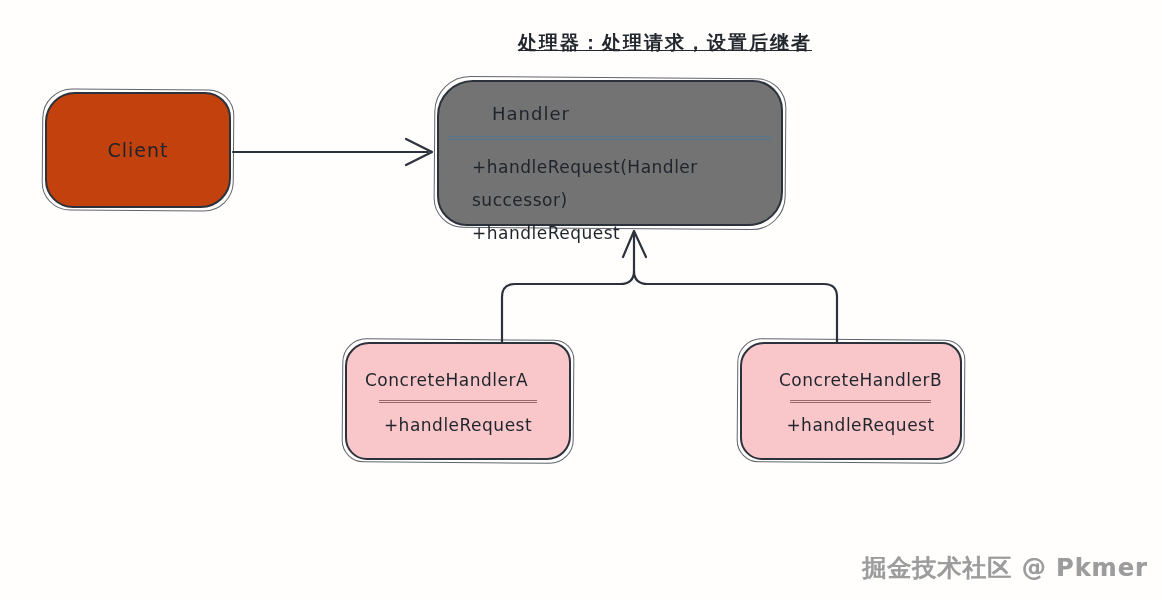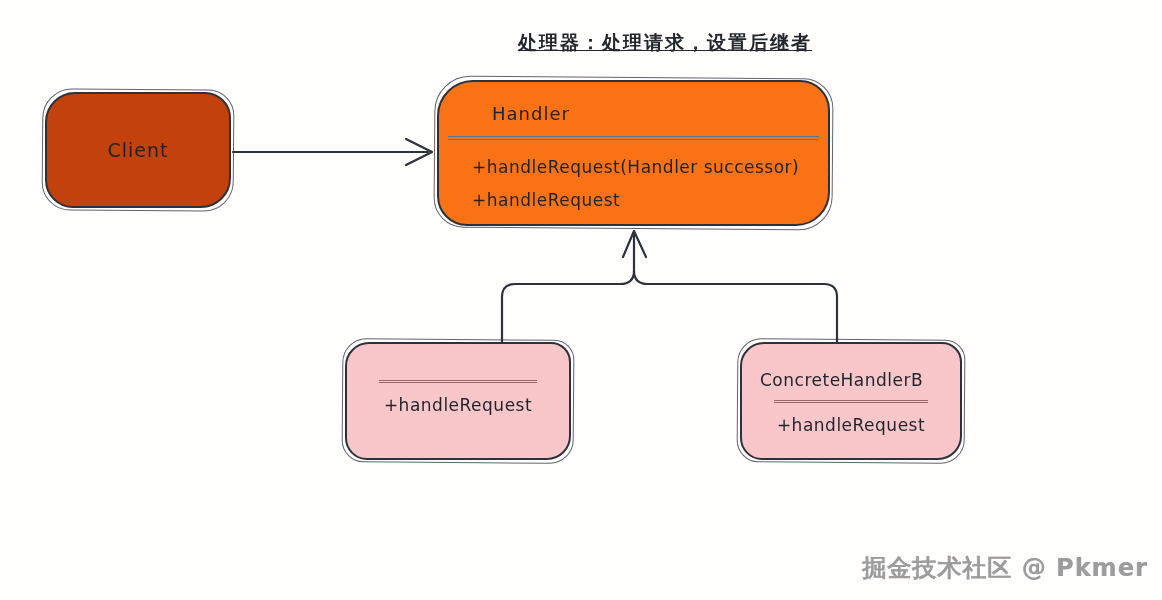--- a/index.html
+++ b/index.html
@@ -38,22 +38,22 @@
     pointer-events: none;
   }
   .client {
     left: 45px; top: 92px; width: 186px; height: 116px;
     background: #c2410c;
     border-radius: 30px 26px 30px 28px;
     display: flex; align-items: center; justify-content: center;
     font-size: 19px; letter-spacing: 1px;
   }
   .handler {
-    left: 437px; top: 80px; width: 393px; height: 146px;
-    background: #f97316;
+    left: 437px; top: 80px; width: 346px; height: 146px;
+    background: #737373;
     border-radius: 36px 30px 34px 30px;
     padding-top: 21px;
   }
   .handler .class-title {
     margin-left: 53px;
     font-size: 18px; letter-spacing: 1px;
   }
   .divider-handler {
     margin: 12px 9px 0 9px;
     height: 4px;
@@ -65,21 +65,21 @@
     font-size: 17px;
     letter-spacing: 0.5px;
   }
   .handler .methods div { line-height: 33px; }
   .concrete {
     background: #f9c6ca;
     border-radius: 24px 20px 24px 22px;
     padding-top: 26px;
   }
   .concrete-a { left: 345px; top: 342px; width: 226px; height: 118px; }
-  .concrete-b { left: 740px; top: 342px; width: 222px; height: 118px; }
+  .concrete-b { left: 740px; top: 342px; width: 222px; height: 118px; padding-left: 19px; }
   .concrete .class-title {
     margin-left: 18px;
     font-size: 17px; letter-spacing: 0.5px;
   }
   .divider-concrete {
     margin: 10px auto 0 auto;
     width: 71%;
     height: 3px;
     border-top: 1.3px solid #9b686d;
     border-bottom: 1px solid #9b686d;
@@ -140,20 +140,21 @@
   <div class="node handler">
     <div class="class-title">Handler</div>
     <div class="divider-handler"></div>
     <div class="methods">
       <div>+handleRequest(Handler successor)</div>
       <div>+handleRequest</div>
     </div>
   </div>
 
   <div class="node concrete concrete-a">
+    <div class="class-title">ConcreteHandlerA</div>
     <div class="divider-concrete"></div>
     <div class="methods">
       <div>+handleRequest</div>
     </div>
   </div>
 
   <div class="node concrete concrete-b">
     <div class="class-title">ConcreteHandlerB</div>
     <div class="divider-concrete"></div>
     <div class="methods">

